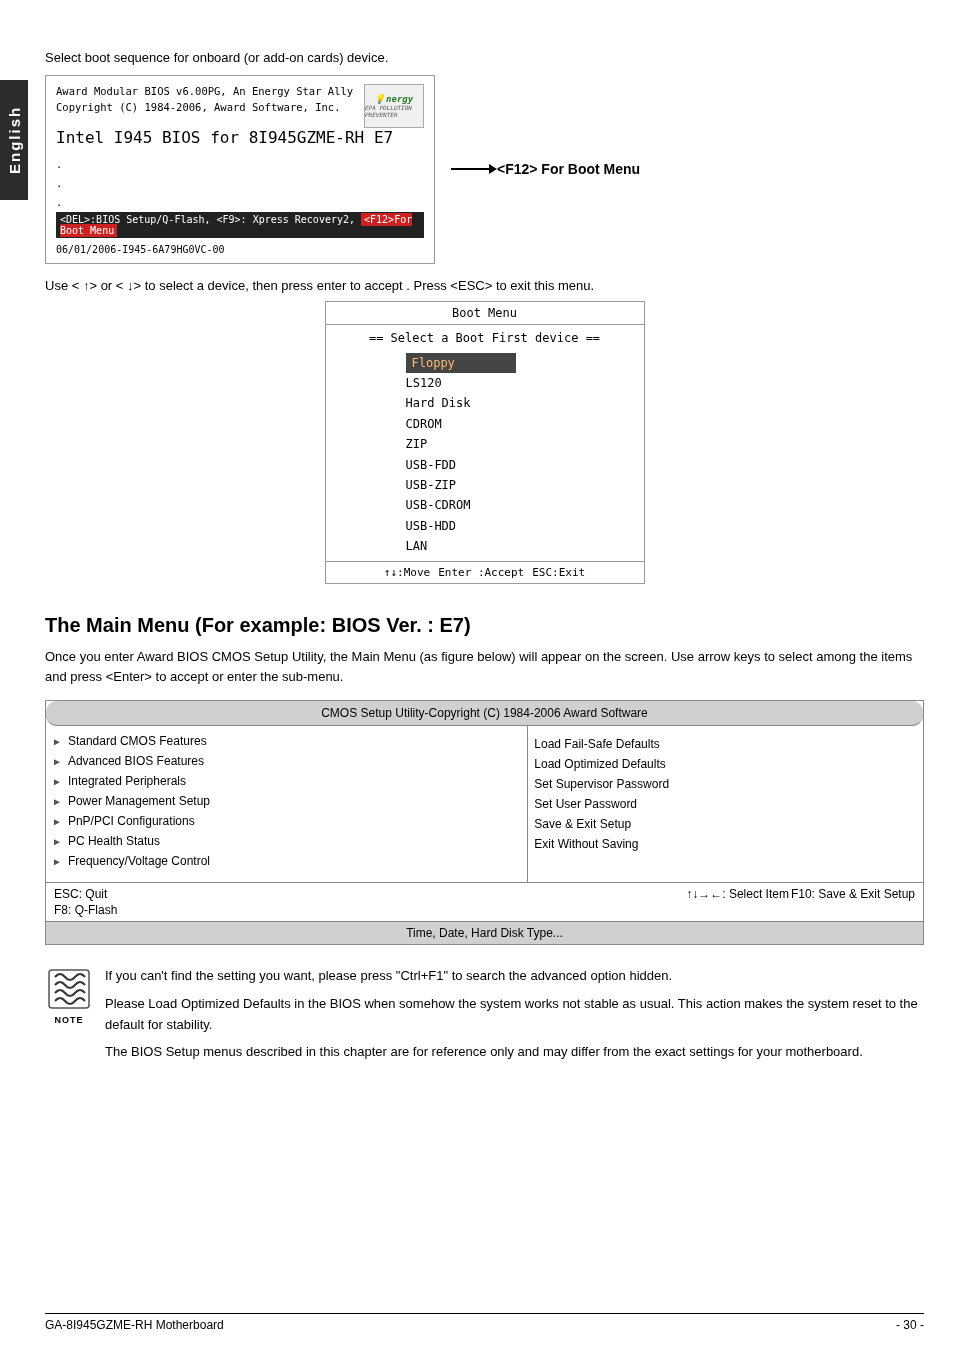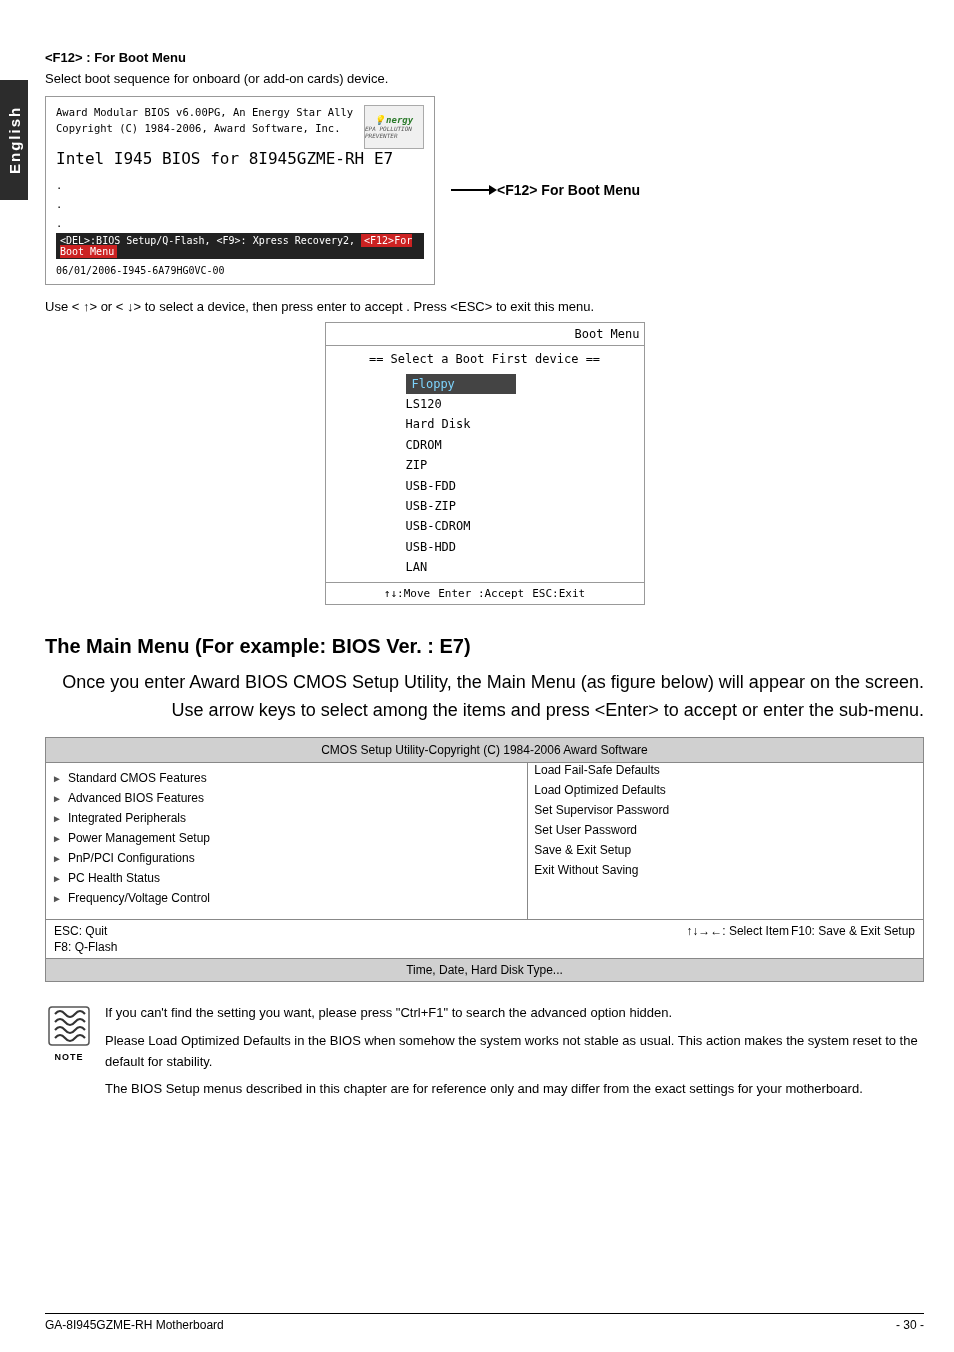--- a/index.html
+++ b/index.html
@@ -175,42 +175,42 @@
     
     .boot-menu-box {
       border: 1px solid #999;
       width: 320px;
       margin: 0 auto 30px auto;
       font-size: 12px;
       font-family: monospace;
     }
 
     .boot-menu-title {
-      text-align: right;
+      text-align: center;
       border-bottom: 1px solid #999;
       padding: 4px;
       background: #fff;
     }
 
     .boot-menu-select-line {
       text-align: center;
       padding: 6px 0 4px 0;
     }
 
     .boot-menu-items {
       padding: 4px 0 4px 80px;
     }
 
     .boot-menu-item {
       line-height: 1.7;
     }
 
     .boot-menu-item.selected {
       background: #444;
-      color: #7dd3fc;
+      color: #fdba74;
       padding: 0 6px;
       display: inline-block;
       width: 110px;
     }
 
     .boot-menu-footer {
       border-top: 1px solid #999;
       padding: 4px 10px;
       font-size: 11px;
       display: flex;
@@ -221,57 +221,57 @@
     
     .main-menu-heading {
       font-size: 20px;
       font-weight: bold;
       margin-top: 10px;
       margin-bottom: 10px;
       border-bottom: none;
     }
 
     .main-menu-para {
-      font-size: 18px;
+      font-size: 13px;
       margin-bottom: 12px;
       line-height: 1.6;
-      text-align: right;
     }
 
     
     .cmos-table {
       border: 1px solid #888;
       width: 100%;
       font-size: 12px;
       margin-bottom: 20px;
       font-family: Arial, sans-serif;
     }
 
     .cmos-title-row {
       background: #d0d0d0;
       text-align: center;
       padding: 5px;
       font-size: 12px;
       border-bottom: 1px solid #888;
+      border-radius: 11px;
     }
 
     .cmos-body {
       display: flex;
       border-bottom: 1px solid #888;
     }
 
     .cmos-left {
       width: 55%;
       border-right: 1px solid #888;
       padding: 8px 6px;
     }
 
     .cmos-right {
       width: 45%;
-      padding: 0 6px;
+      padding: 11px 6px;
     }
 
     .cmos-menu-item {
       display: flex;
       align-items: center;
       gap: 6px;
       margin-bottom: 6px;
       font-size: 12px;
     }
 
@@ -360,21 +360,20 @@
   </style>
 </head>
 <body>
 
 <div class="side-tab">
   <span>English</span>
 </div>
 
 <div class="main-content">
 
-  <div class="section-title">&lt;F12&gt; : For Boot Menu</div>
   <p class="section-para">Select boot sequence for onboard (or add-on cards) device.</p>
 
   <div class="bios-screen-wrapper">
     <div class="bios-screen">
       <div class="bios-screen-header">
         <div class="bios-screen-header-text">
           <div>Award Modular BIOS v6.00PG, An Energy Star Ally</div>
           <div>Copyright (C) 1984-2006, Award Software, Inc.</div>
         </div>
         <div class="energy-logo">

